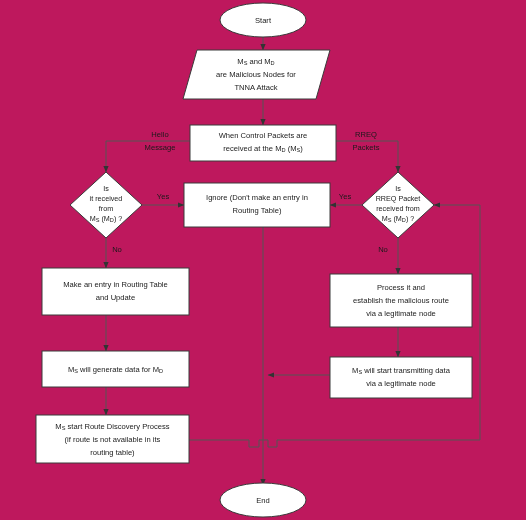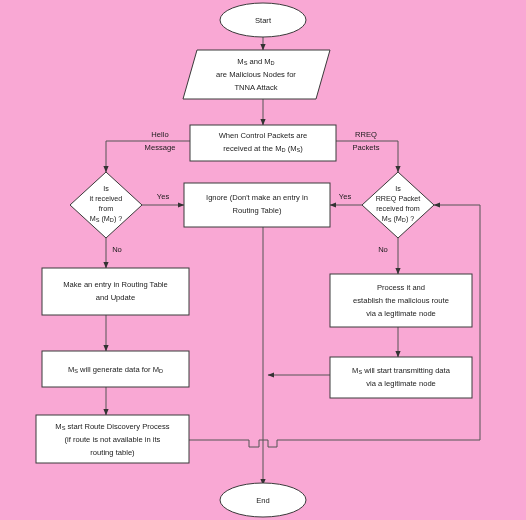--- a/index.html
+++ b/index.html
@@ -10,21 +10,21 @@
   body {
     width: 526px;
     height: 520px;
     font-family: "Liberation Sans", sans-serif;
     overflow: hidden;
   }
   #flow-root {
     position: relative;
     width: 526px;
     height: 520px;
-    background: #f9a8d4;
+    background: #be185d;
   }
   svg#flow-svg {
     display: block;
     width: 526px;
     height: 520px;
   }
   .shape-stroke {
     fill: #ffffff;
     stroke: #3a3a3a;
     stroke-width: 1;

